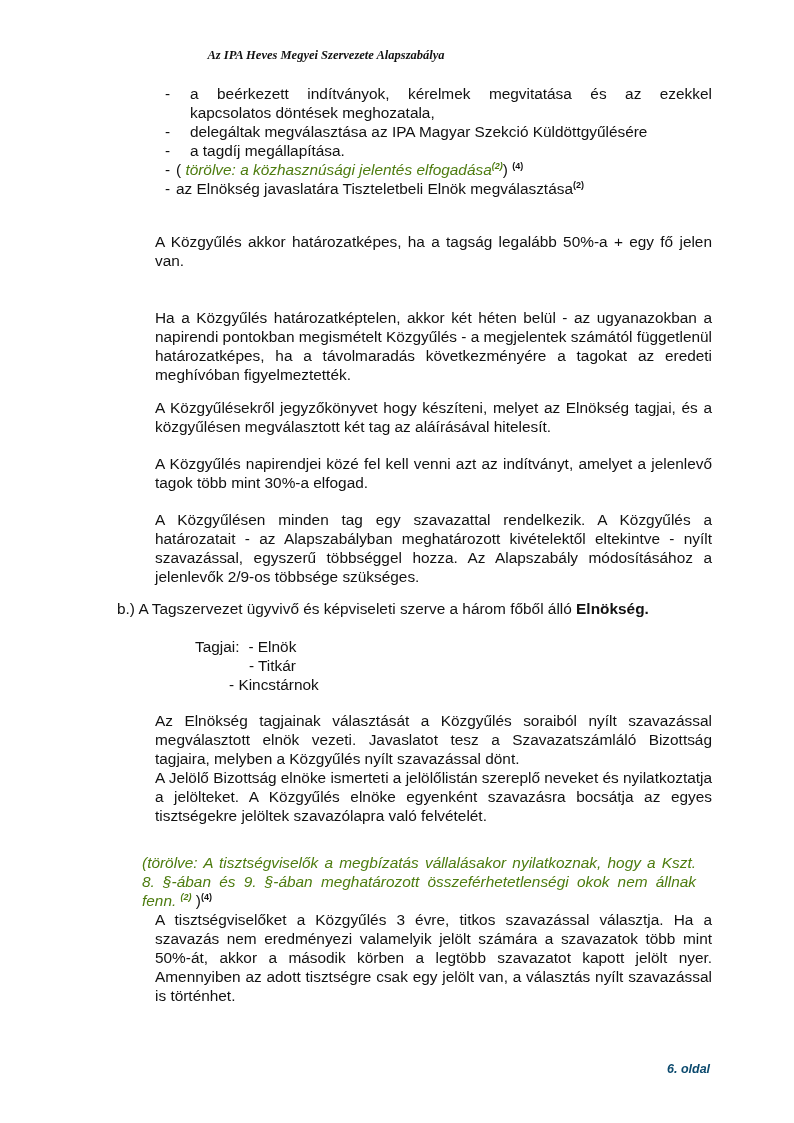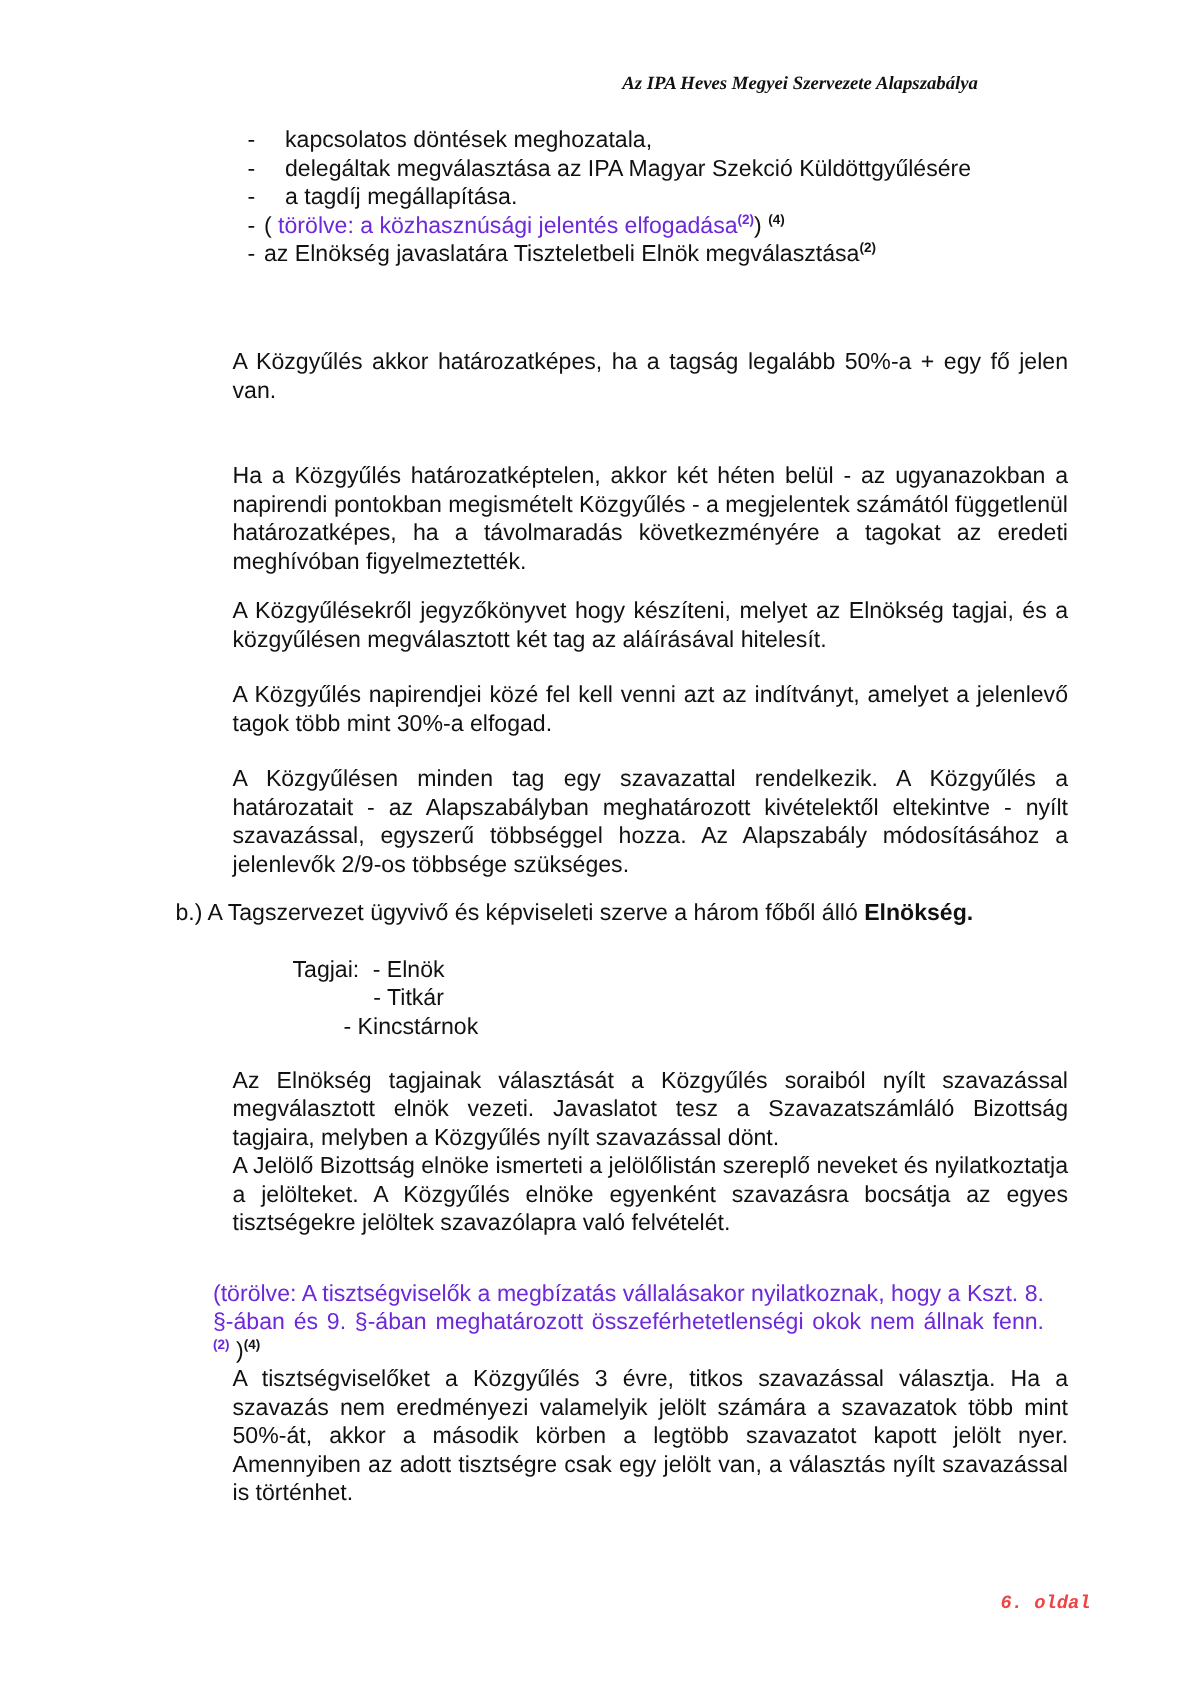--- a/index.html
+++ b/index.html
@@ -15,38 +15,38 @@
       font-family: "Liberation Sans", sans-serif;
       color: #111111;
       font-size: 15.4px;
       line-height: 19px;
     }
     .header {
       position: absolute;
       top: 46px;
       left: 0;
       width: 652px;
-      text-align: right;
+      text-align: center;
       font-family: "Liberation Serif", serif;
       font-style: italic;
       font-weight: bold;
       font-size: 12.5px;
       color: #111;
     }
     .footer {
       position: absolute;
       top: 1060px;
       left: 667px;
-      font-family: Liberation Mono, monospace;
+      font-family: Liberation Sans, sans-serif;
       font-style: italic;
       font-weight: bold;
       font-size: 12.5px;
-      color: #ef4444;
+      color: #0c4a6e;
     }
-    .red { color: #6d28d9; }
+    .red { color: #4d7c0f; font-style: italic; }
     sup {
       font-size: 9px;
       font-weight: bold;
       line-height: 0;
       vertical-align: 6px;
     }
     .block {
       position: absolute;
       left: 155px;
       width: 557px;
@@ -100,20 +100,21 @@
     .tag-items .k { padding-left: 3px; }
   </style>
 </head>
 <body>
 
 <div class="header">Az IPA Heves Megyei Szervezete Alapszabálya</div>
 
 <ul class="list" style="top:84px;">
   <li>
     <span class="dash">-</span>
+    <div class="justify-line">a beérkezett indítványok, kérelmek megvitatása és az ezekkel</div>
     <div>kapcsolatos döntések meghozatala,</div>
   </li>
   <li>
     <span class="dash">-</span>
     <span>delegáltak megválasztása az IPA Magyar Szekció Küldöttgyűlésére</span>
   </li>
   <li>
     <span class="dash">-</span>
     <span>a tagdíj megállapítása.</span>
   </li>

